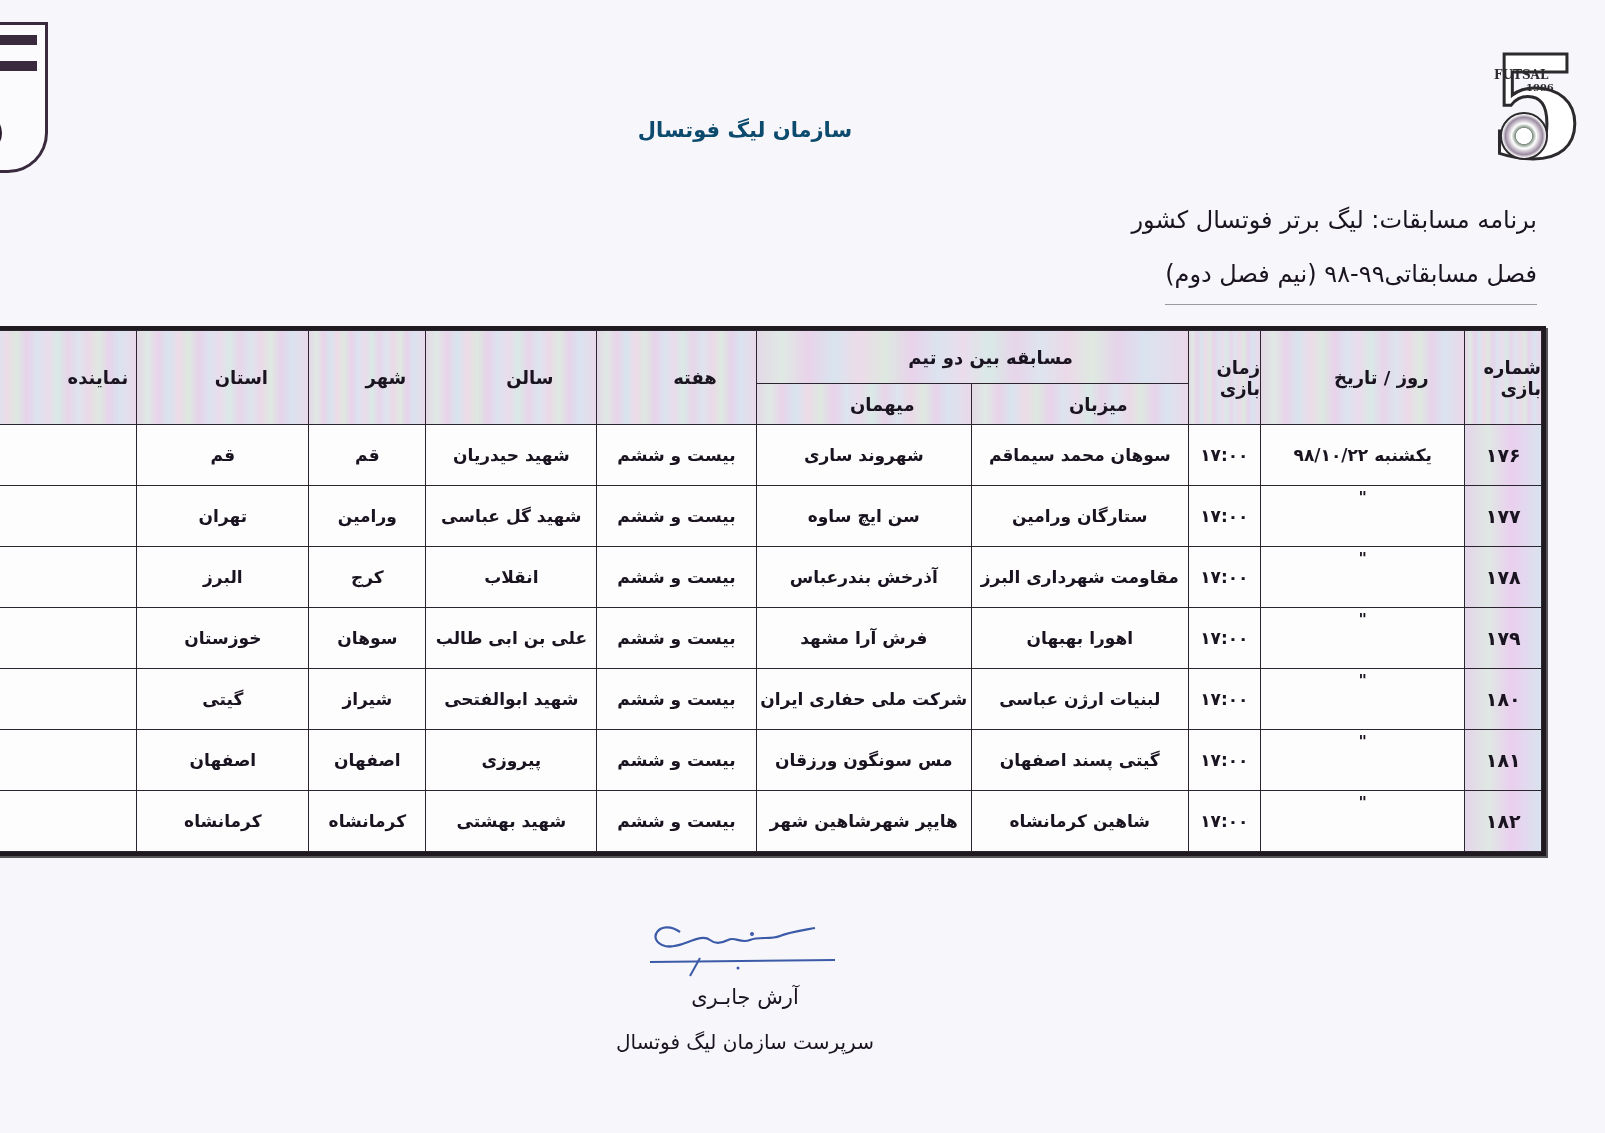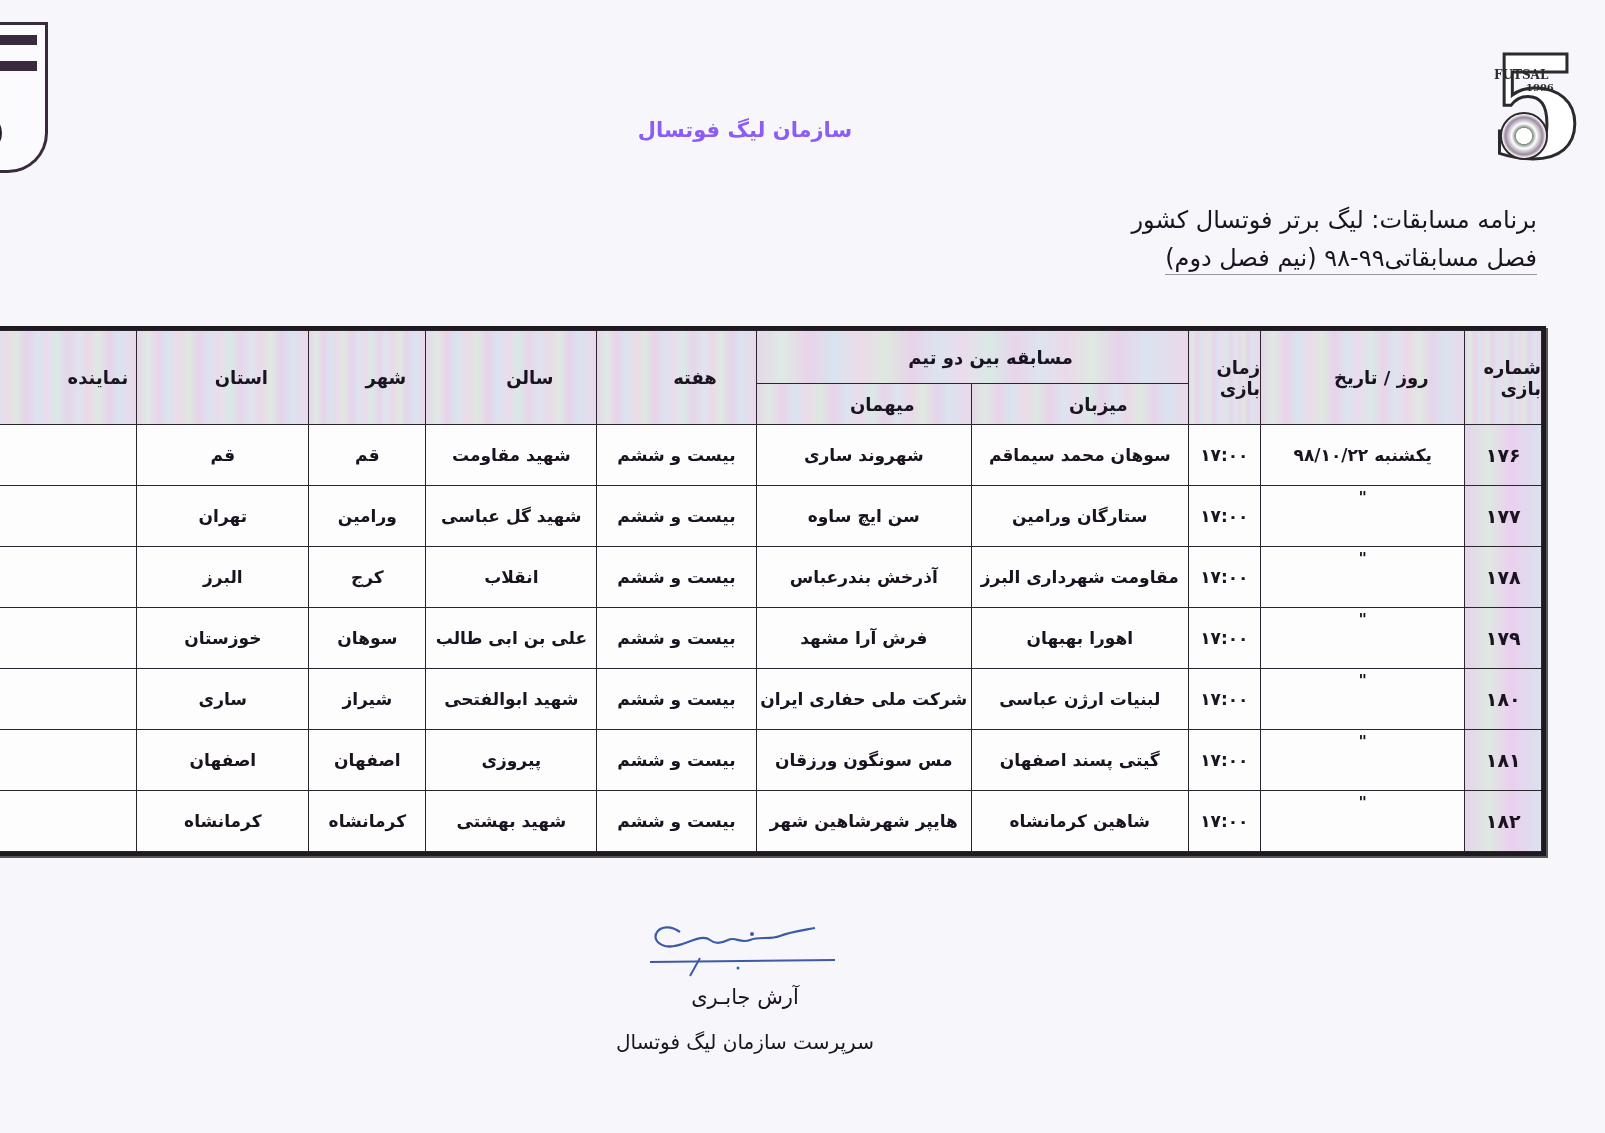--- a/index.html
+++ b/index.html
@@ -28,29 +28,29 @@
   }
   .logo-right .ftxt { position:absolute; left: 14px; top: 48px; font-family: "DejaVu Serif", serif; font-weight:bold; font-size: 12px; color:#2d2a2d; }
   .logo-right .yr { position:absolute; left: 46px; top: 62px; font-family: "DejaVu Serif", serif; font-weight:bold; font-size: 10px; color:#2d2a2d; }
   .logo-right .ball {
     position:absolute; left: 20px; top: 92px; width: 44px; height: 44px; border-radius: 50%;
     border: 2px solid #2d2a2d; background: radial-gradient(circle at 50% 50%, #fff 25%, #7c8c80 27%, #fff 40%, #9a8aa0 60%, #fff 70%);
   }
 
   .org-title {
     position: absolute; left: 600px; top: 118px; width: 290px; text-align: center;
-    direction: rtl; font-weight: bold; font-size: 21px; letter-spacing: 1px; color: #8b5cf6;
+    direction: rtl; font-weight: bold; font-size: 21px; letter-spacing: 1px; color: #0c4a6e;
   }
   .subtitle {
     position: absolute; right: 68px; direction: rtl; font-size: 24px; color: #1a1420;
     white-space: nowrap;
     margin-left: 36px;
   }
   .subtitle.l1 { top: 206px; }
-  .subtitle.l2 { top: 244px; border-bottom: 1px solid #999; padding-bottom: 2px; }
+  .subtitle.l2 { top: 260px; border-bottom: 1px solid #999; padding-bottom: 16px; }
 
   .table-wrap {
     position: absolute; left: -40px; top: 326px; width: 1578px;
     border: 4px solid #1e1a20; box-shadow: 2px 2px 0 #555;
     background: #fff;
   }
   table { border-collapse: collapse; width: 100%; direction: rtl; table-layout: fixed; }
   th, td {
     border: 1.5px solid #2b2530; text-align: center; vertical-align: middle;
     font-weight: bold; font-size: 17px; color: #1a1420; padding: 0;
@@ -145,21 +145,21 @@
       </tr>
     </thead>
     <tbody>
       <tr>
         <td class="num">۱۷۶</td>
         <td class="date">یکشنبه ۹۸/۱۰/۲۲</td>
         <td class="time">۱۷:۰۰</td>
         <td>سوهان محمد سیماقم</td>
         <td>شهروند ساری</td>
         <td>بیست و ششم</td>
-        <td>شهید مقاومت</td>
+        <td>شهید حیدریان</td>
         <td>قم</td>
         <td>قم</td>
         <td></td>
       </tr>
       <tr>
         <td class="num">۱۷۷</td>
         <td class="date">
             <span class="ditto">"</span>
           </td>
         <td class="time">۱۷:۰۰</td>
@@ -203,21 +203,21 @@
         <td class="num">۱۸۰</td>
         <td class="date">
             <span class="ditto">"</span>
           </td>
         <td class="time">۱۷:۰۰</td>
         <td>لبنیات ارژن عباسی</td>
         <td>شرکت ملی حفاری ایران</td>
         <td>بیست و ششم</td>
         <td>شهید ابوالفتحی</td>
         <td>شیراز</td>
-        <td>ساری</td>
+        <td>گیتی</td>
         <td></td>
       </tr>
       <tr>
         <td class="num">۱۸۱</td>
         <td class="date">
             <span class="ditto">"</span>
           </td>
         <td class="time">۱۷:۰۰</td>
         <td>گیتی پسند اصفهان</td>
         <td>مس سونگون ورزقان</td>

